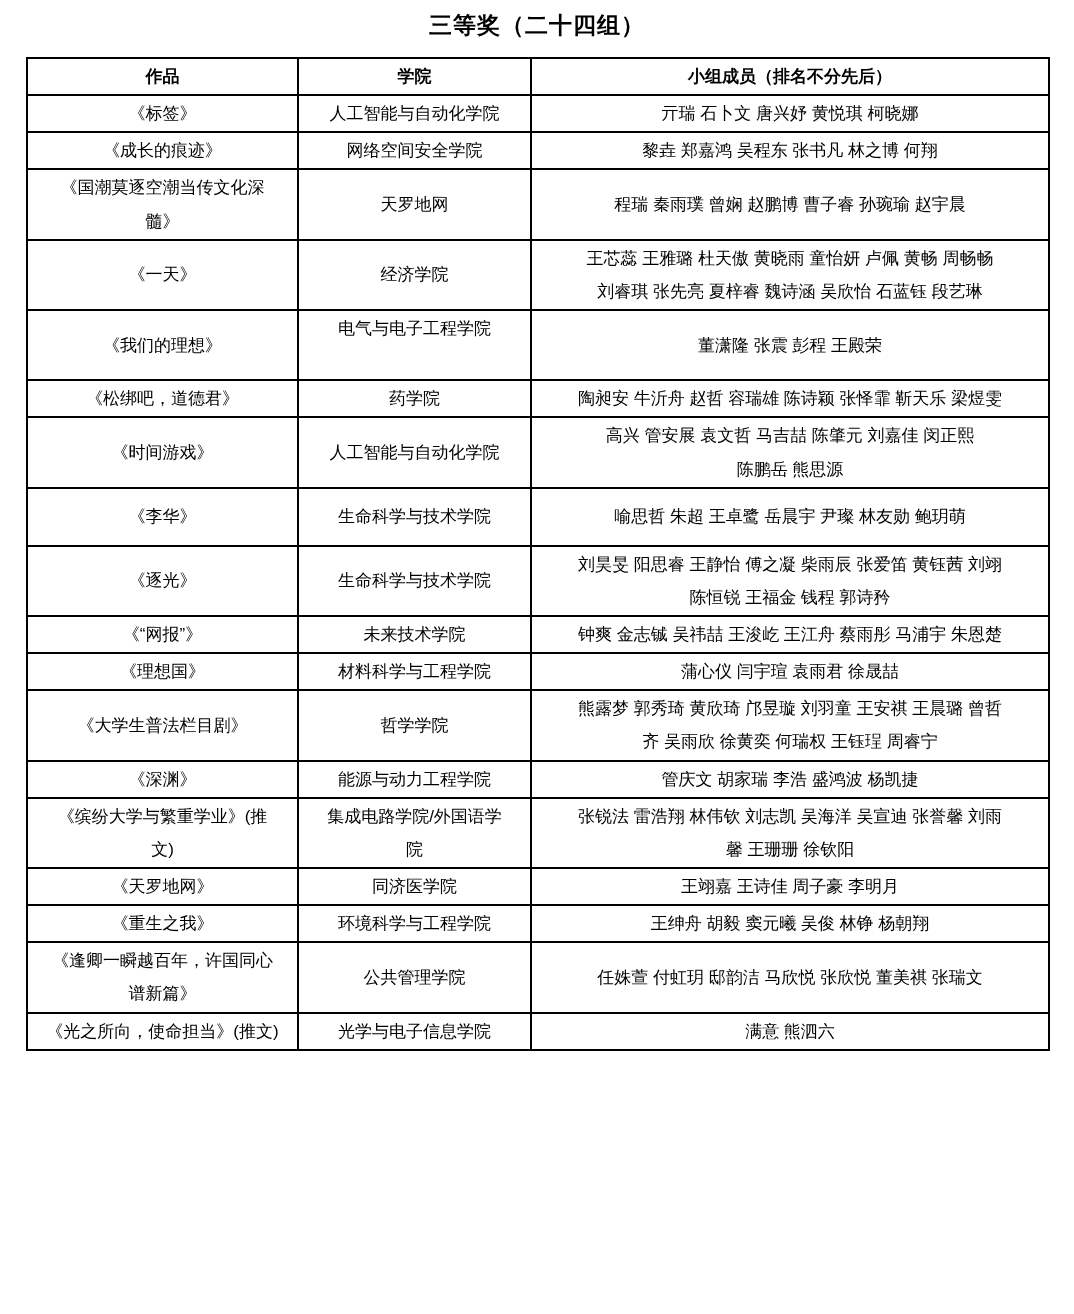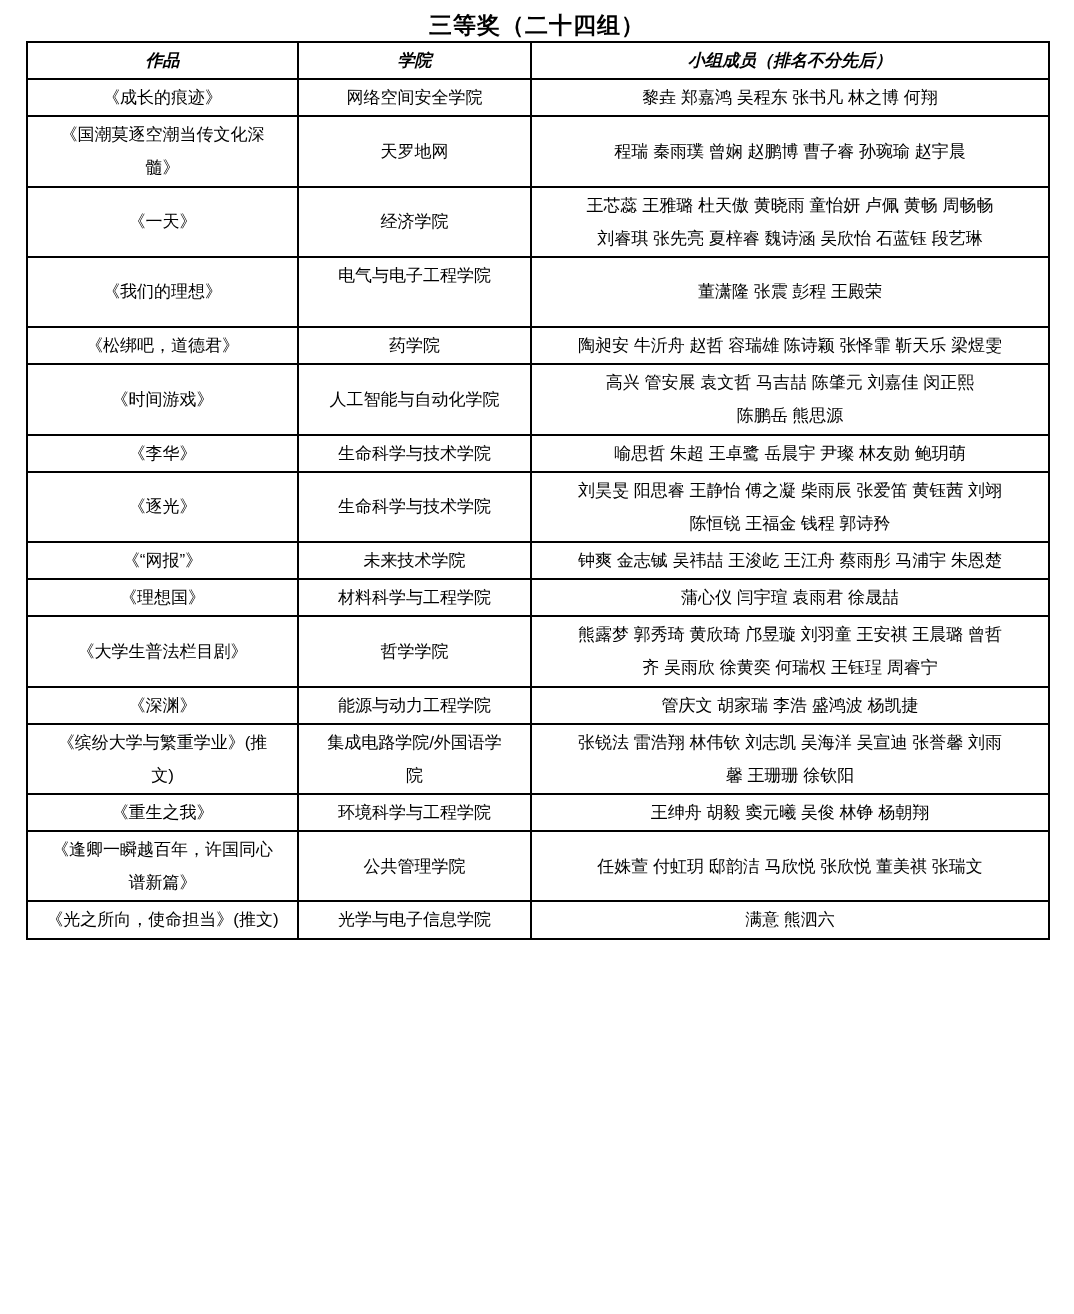--- a/index.html
+++ b/index.html
@@ -13,21 +13,21 @@
   .page {
     width: 1074px;
     min-height: 1314px;
     box-sizing: border-box;
     padding-top: 6px;
   }
   .doc-title {
     text-align: center;
     font-size: 23px;
     font-weight: 700;
-    margin: 4px 0 0 0;
+    margin: 4px 0 16px 0;
     letter-spacing: 1px;
   }
   table.awards {
     border-collapse: collapse;
     table-layout: fixed;
     margin-left: 26px;
     width: 1022px;
   }
   col.c-work    { width: 271px; }
   col.c-college { width: 233px; }
@@ -38,21 +38,20 @@
     text-align: center;
     vertical-align: middle;
     font-size: 17px;
     line-height: 1.95;
     padding: 1px 6px;
     overflow: hidden;
   }
   table.awards th {
     font-weight: 700;
     height: 31px;
-    font-style: italic;
   }
   .cell-line { white-space: nowrap; }
   
   tbody tr:nth-child(8) td  { height: 54px; }
   tbody tr:nth-child(23) td { height: 62px; }
   tbody tr:nth-child(24) td { height: 38px; }
 </style>
 </head>
 <body>
 
@@ -68,20 +67,31 @@
     <thead>
       <tr>
         <th>作品</th>
         <th>学院</th>
         <th>小组成员（排名不分先后）</th>
       </tr>
     </thead>
     <tbody id="table-body">
         <tr>
           <td>
+            <div class="cell-line">《标签》</div>
+          </td>
+          <td>
+            <div class="cell-line">人工智能与自动化学院</div>
+          </td>
+          <td>
+            <div class="cell-line">亓瑞 石卜文 唐兴妤 黄悦琪 柯晓娜</div>
+          </td>
+        </tr>
+        <tr>
+          <td>
             <div class="cell-line">《成长的痕迹》</div>
           </td>
           <td>
             <div class="cell-line">网络空间安全学院</div>
           </td>
           <td>
             <div class="cell-line">黎垚 郑嘉鸿 吴程东 张书凡 林之博 何翔</div>
           </td>
         </tr>
         <tr>
@@ -216,20 +226,31 @@
             <div class="cell-line">《缤纷大学与繁重学业》(推</div>
             <div class="cell-line">文)</div>
           </td>
           <td>
             <div class="cell-line">集成电路学院/外国语学</div>
             <div class="cell-line">院</div>
           </td>
           <td>
             <div class="cell-line">张锐法 雷浩翔 林伟钦 刘志凯 吴海洋 吴宣迪 张誉馨 刘雨</div>
             <div class="cell-line">馨 王珊珊 徐钦阳</div>
+          </td>
+        </tr>
+        <tr>
+          <td>
+            <div class="cell-line">《天罗地网》</div>
+          </td>
+          <td>
+            <div class="cell-line">同济医学院</div>
+          </td>
+          <td>
+            <div class="cell-line">王翊嘉 王诗佳 周子豪 李明月</div>
           </td>
         </tr>
         <tr>
           <td>
             <div class="cell-line">《重生之我》</div>
           </td>
           <td>
             <div class="cell-line">环境科学与工程学院</div>
           </td>
           <td>

